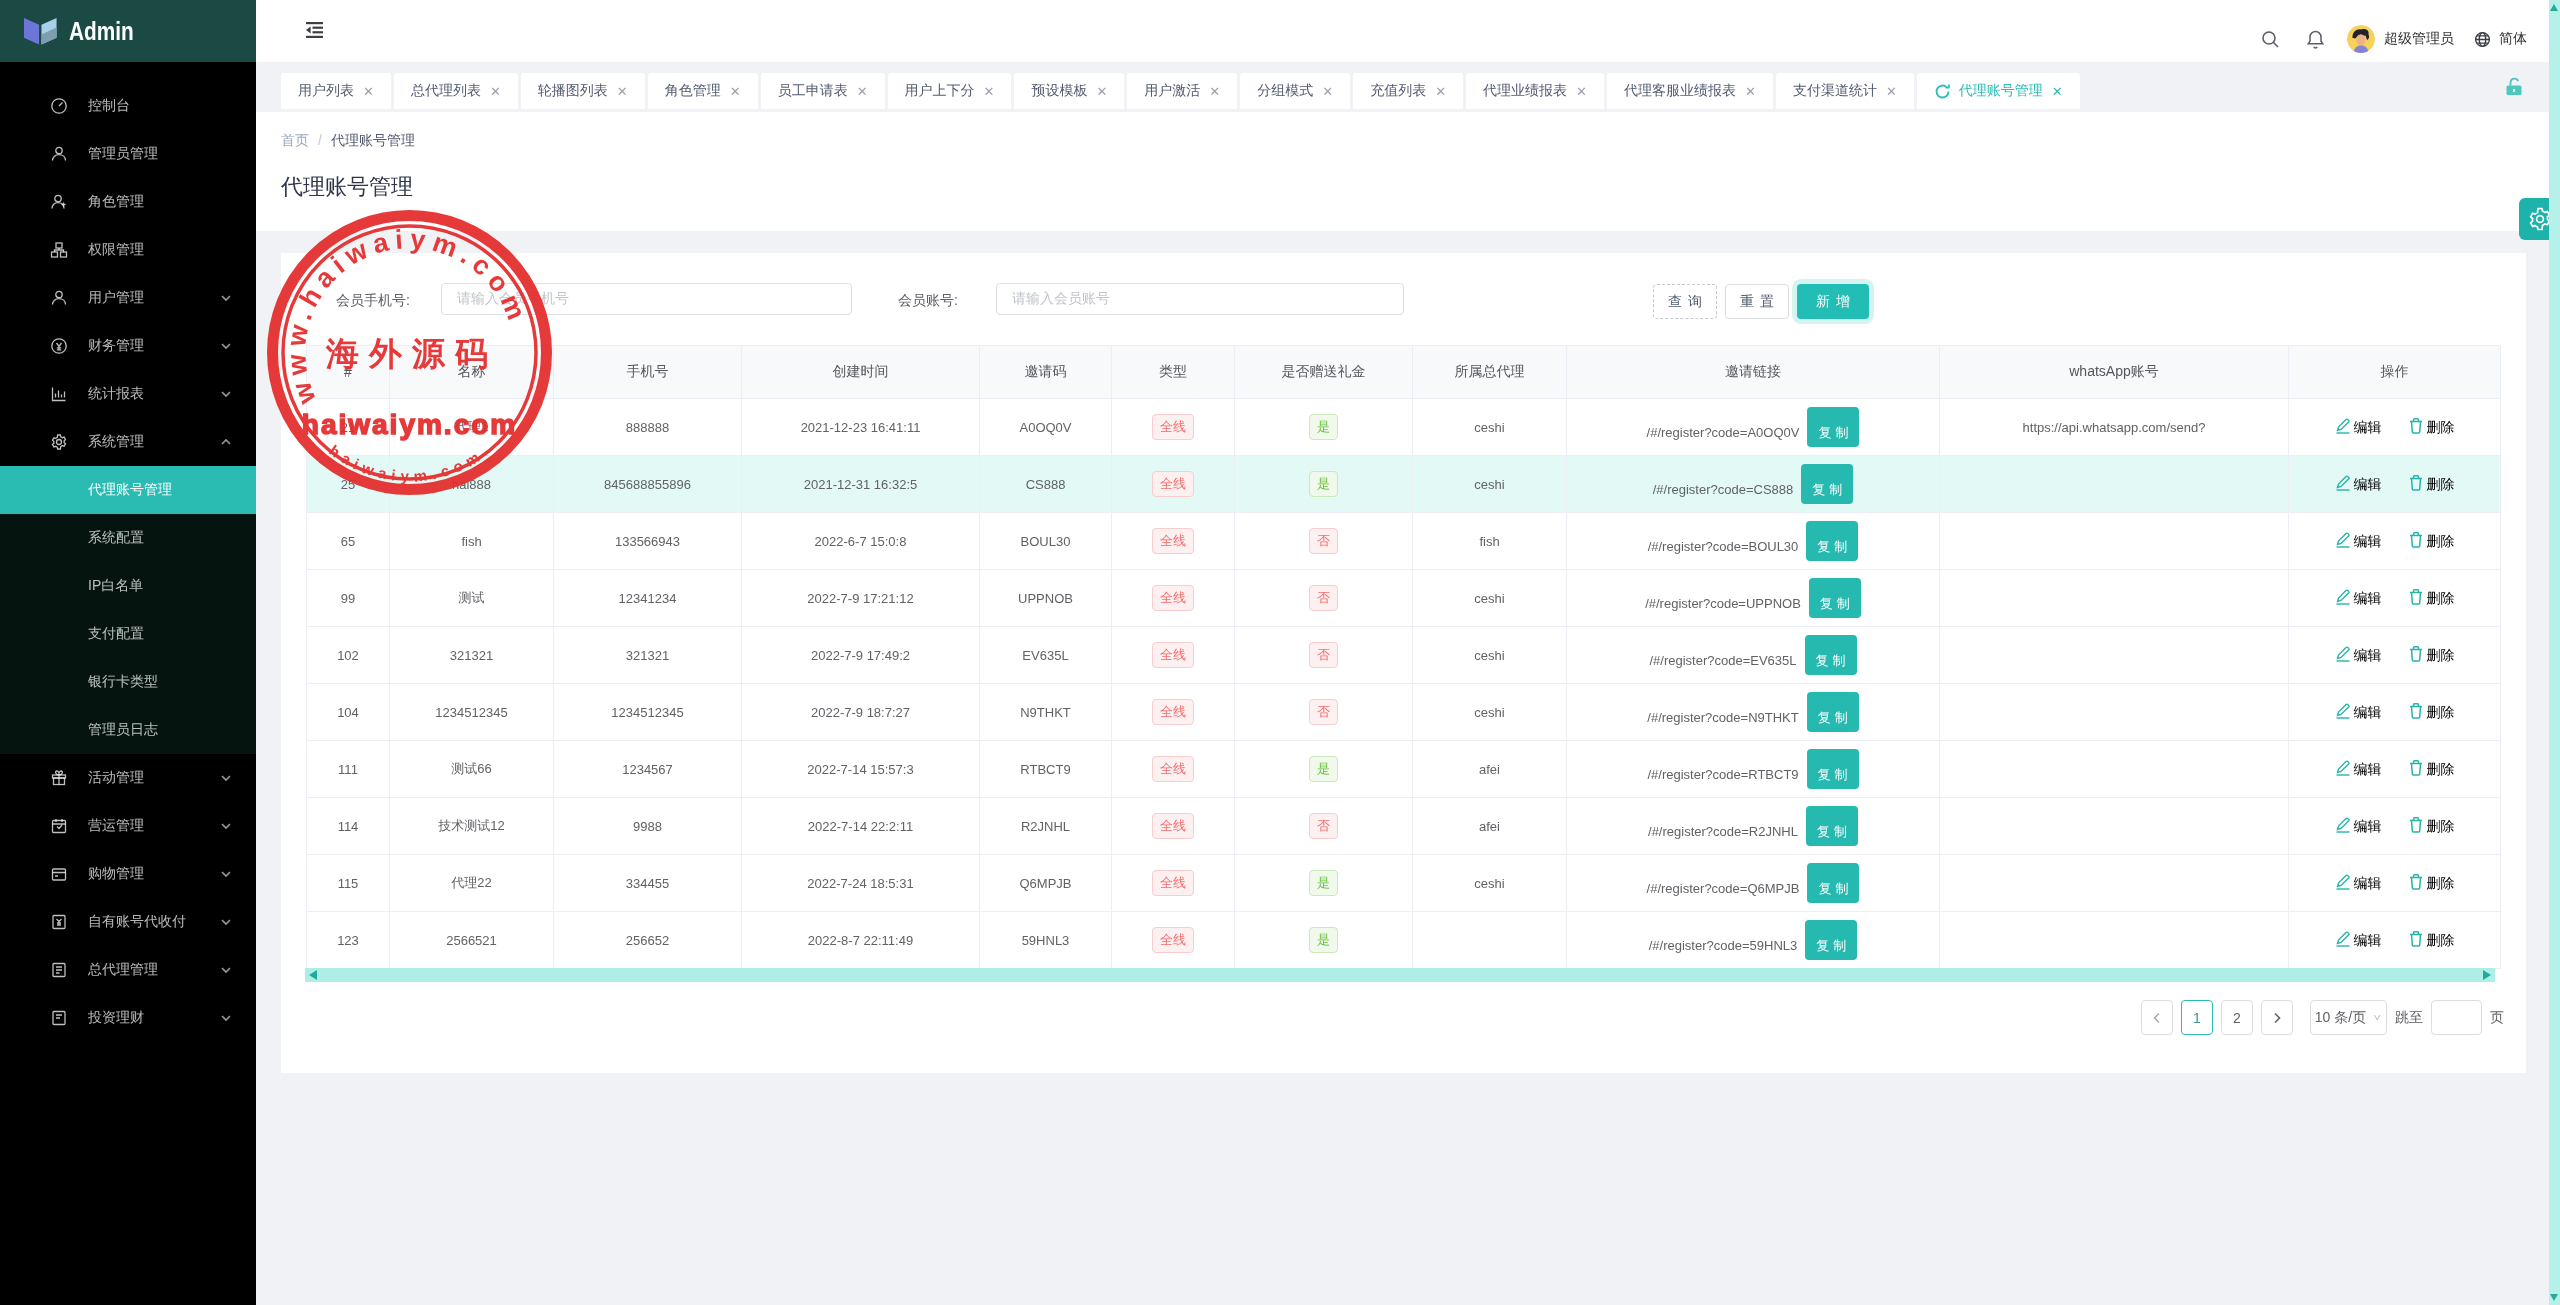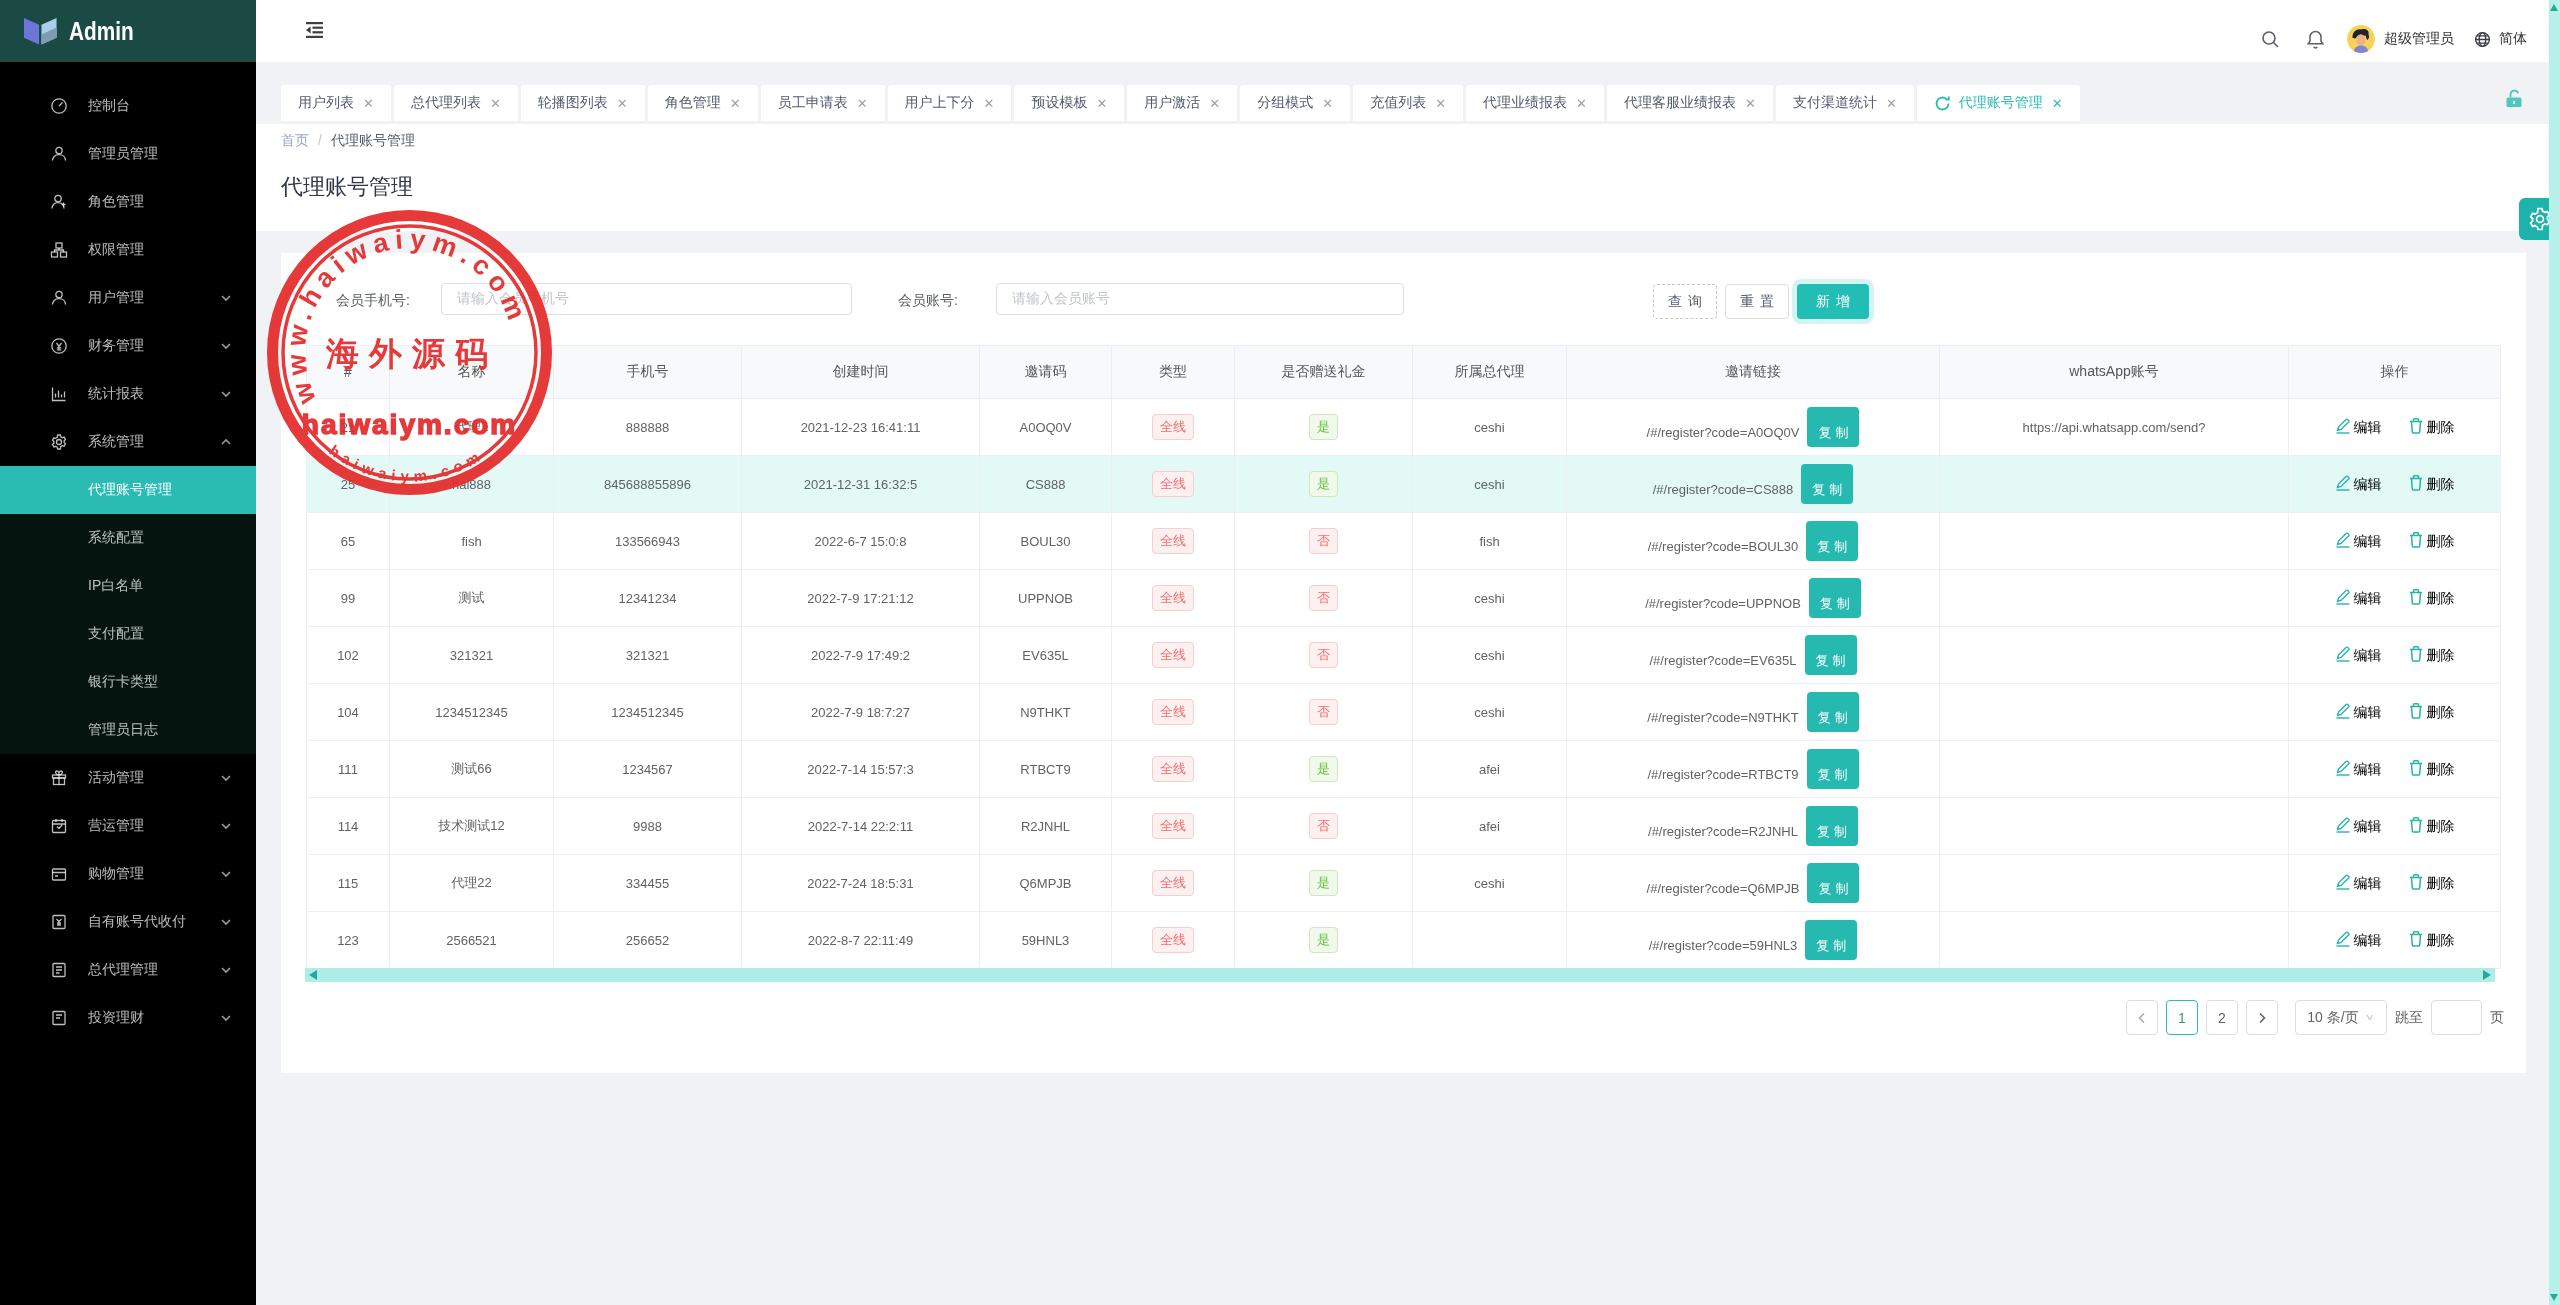--- a/index.html
+++ b/index.html
@@ -17,21 +17,21 @@
 .mi .chev { position:absolute; right:24px; width:12px; height:12px; }
 .sub { background:#05140f; }
 .sub .mi { padding-left:88px; }
 .sub .mi .t { margin-left:0; }
 .sub .mi.active { background:#2abbb2; color:#ffffff; }
 
 #topbar { position:absolute; left:256px; top:0; width:2304px; height:62px; background:#ffffff; z-index:3; }
 #hamb { position:absolute; left:50px; top:22px; }
 #topright { position:absolute; right:33px; top:8px; height:62px; display:flex; align-items:center; color:#303133; }
 
-#tabbar { position:absolute; left:256px; top:62px; width:2304px; height:50px; background:#f0f2f5; z-index:2;margin-top:12px; }
+#tabbar { position:absolute; left:256px; top:62px; width:2304px; height:50px; background:#f0f2f5; z-index:2; }
 #tabs { position:absolute; left:25px; top:11px; display:flex; }
 .tab { height:36px; background:#ffffff; display:flex; align-items:center; padding:0 17px; margin-right:3px; font-size:14px; color:#515a6e; border-radius:3px 3px 0 0; }
 .tab .x { margin-left:9px; color:#9aa1ad; font-size:13px; line-height:1; }
 .tab.active { color:#2cbcb4; }
 .tab.active .x { color:#2cbcb4; }
 .tab.active svg { margin-right:8px; }
 #tablock { position:absolute; right:35px; top:14px; }
 
 #whitesec { position:absolute; left:256px; top:112px; width:2304px; height:119px; background:#ffffff; z-index:1; }
 #crumb { position:absolute; left:25px; top:132px; font-size:14px; color:#97a8be; }
@@ -57,21 +57,21 @@
 .op .gap { display:inline-block; width:26px; }
 
 #hscroll { position:absolute; left:305px; top:968px; width:2190px; height:14px; background:#aeeee7; z-index:2; }
 #hscroll .la, #hscroll .ra { position:absolute; top:2px; width:0; height:0; border:5px solid transparent; }
 #hscroll .la { left:4px; border-right:8px solid #21a99c; border-left:none; }
 #hscroll .ra { right:4px; border-left:8px solid #21a99c; border-right:none; }
 
 #pager { position:absolute; left:0; top:1000px; width:2560px; height:35px; z-index:1; display:flex; justify-content:flex-end; align-items:center; color:#606266; }
 .pbtn { width:32px; height:35px; border:1px solid #dcdee2; border-radius:4px; background:#fff; display:flex; align-items:center; justify-content:center; margin-left:8px; font-size:14px; color:#606266; }
 .pbtn.on { border-color:#2cbcb4; color:#3a948d; }
-#psel { width:92px; height:35px; border:1px solid #dcdee2; border-radius:4px; background:#fff; display:flex; align-items:center; justify-content:center; margin-left:17px; font-size:14px; }
+#psel { width:77px; height:35px; border:1px solid #dcdee2; border-radius:4px; background:#fff; display:flex; align-items:center; justify-content:center; margin-left:17px; font-size:14px; }
 #psel .car { margin-left:6px; color:#b0b6bf; font-size:12px; transform:scaleY(0.7); display:inline-block; }
 #pjump { margin-left:8px; }
 #pin { width:51px; height:35px; border:1px solid #dcdee2; border-radius:4px; background:#fff; margin:0 8px; }
 
 #gear { position:absolute; left:2519px; top:198px; width:41px; height:42px; background:#1db2aa; border-radius:6px 0 0 6px; display:flex; align-items:center; justify-content:center; z-index:6; }
 #vscroll { position:absolute; right:0; top:0; width:11px; height:1305px; background:#b5f1e9; z-index:7; }
 #vscroll .ua, #vscroll .da { position:absolute; left:1px; width:0; height:0; border:4.5px solid transparent; }
 #vscroll .ua { top:4px; border-bottom:7px solid #27a89d; border-top:none; }
 #vscroll .da { bottom:4px; border-top:7px solid #27a89d; border-bottom:none; }
 

